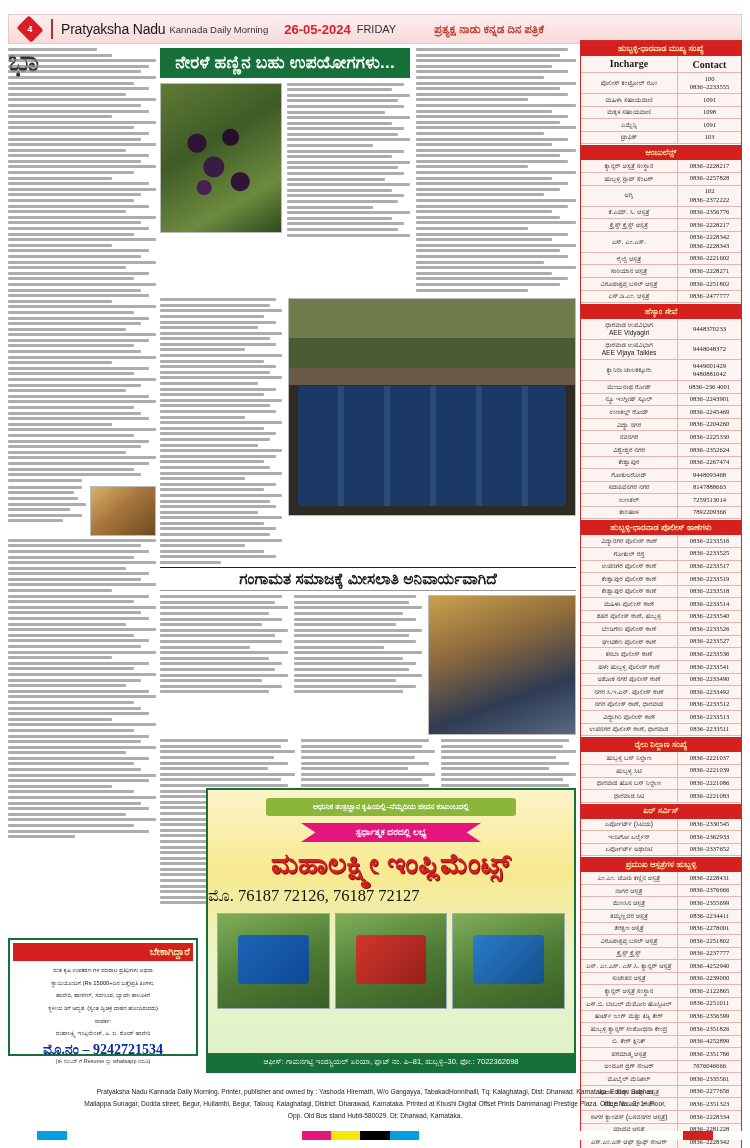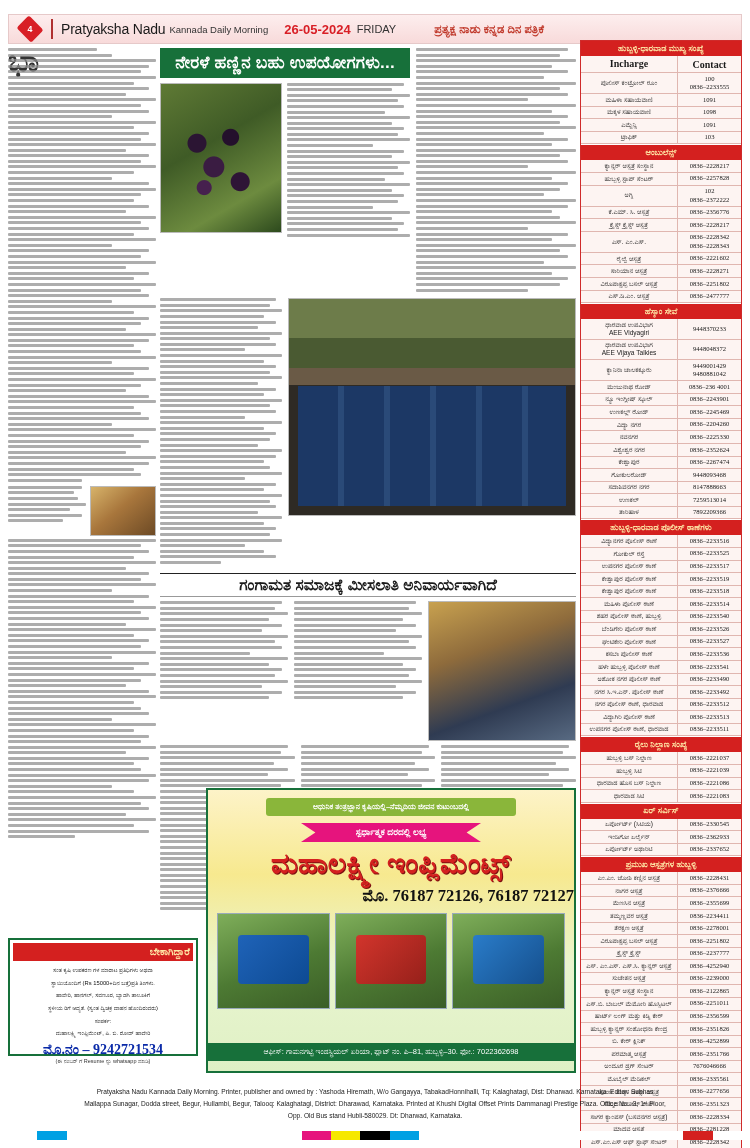--- a/index.html
+++ b/index.html
@@ -140,26 +140,26 @@
     margin:7px auto 0; width:180px; background:#e6147d; color:#fff;
     font-size:9px; font-weight:bold; text-align:center; padding:4px 0;
     clip-path: polygon(0 0,100% 0,92% 50%,100% 100%,0 100%,8% 50%);
   }
   .ad-ml-name {
     text-align:center; font-size:28px; font-weight:bold; color:#d4201f;
     margin-top:6px; letter-spacing:.5px;
     text-shadow:1px 1px 0 #7a1010;
   }
   .ad-ml-tag { text-align:center; font-size:10.5px; color:#1a1a1a; margin-top:4px; }
-  .ad-ml-phone { text-align:right; font-size:16.5px; font-weight:bold; color:#111; margin-top:5px;
+  .ad-ml-phone { text-align:left; font-size:16.5px; font-weight:normal; color:#111; margin-top:5px;
                  font-family:"Liberation Serif", serif; }
   .ad-ml-imgs { display:flex; gap:5px; padding:7px 9px 0; }
   .ad-ml-imgs > div { flex:1; border:1px solid #9ab; }
   .ad-ml-addr {
-    position:absolute; left:0; bottom:10px; width:100%; background:#17703a;
+    position:absolute; left:0; bottom:0; width:100%; background:#17703a;
     color:#fff; font-size:7.5px; text-align:center; padding:4px 2px;margin-top:17px;
   }
 
   
   .ad-cls {
     position:absolute; left:8px; top:938px; width:190px; height:118px;
     border:2px solid #17703a; background:#fff; padding:0;
   }
   .ad-cls-title {
     background:#d4201f; color:#ffe9a8; font-size:10px; font-weight:bold;
@@ -490,21 +490,21 @@
           <div class="tline s70"></div>
         <div class="tline s85"></div>
           <div class="tline s95"></div>
           <div class="tline s50"></div>
       </div>
       <div style="flex:1">
         <div class="photo ph-crates"></div>
       </div>
     </div>
 
-    <div style="display:flex; gap:6px; margin-top:6px;">
+    <div style="display:flex; gap:6px; margin-top:0;">
       <div style="flex:1">
         <div class="hl-plain">ಗಂಗಾಮತ ಸಮಾಜಕ್ಕೆ ಮೀಸಲಾತಿ ಅನಿವಾರ್ಯವಾಗಿದೆ</div>
       </div>
     </div>
 
     <div style="display:flex; gap:6px; margin-top:4px;">
       <div style="width:128px">
         <div class="tline s95"></div>
           <div class="tline s90"></div>
           <div class="tline s100"></div>

